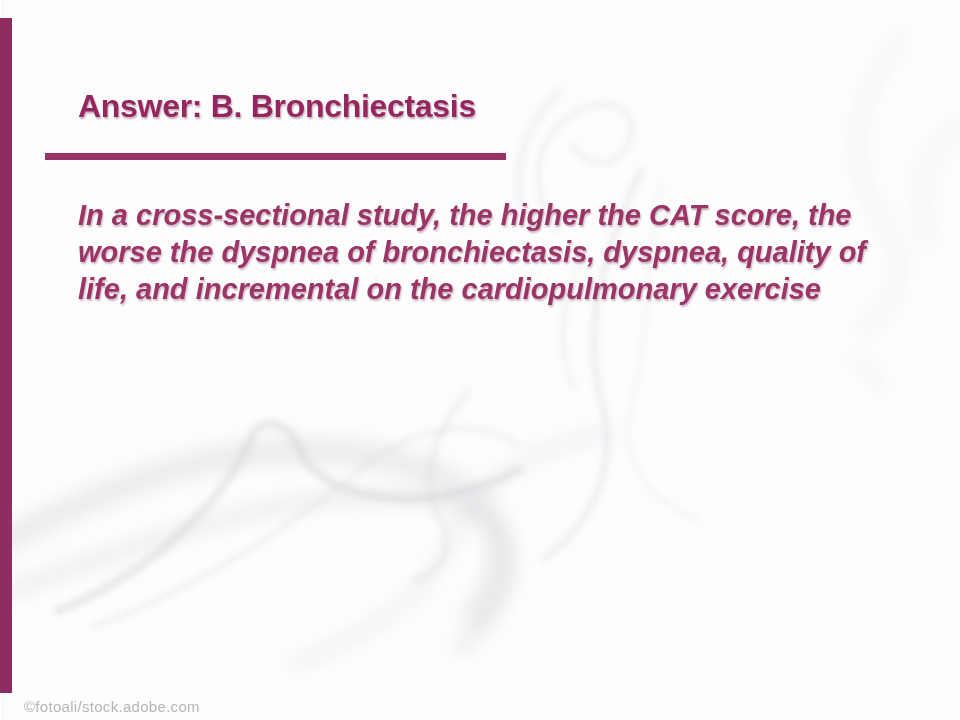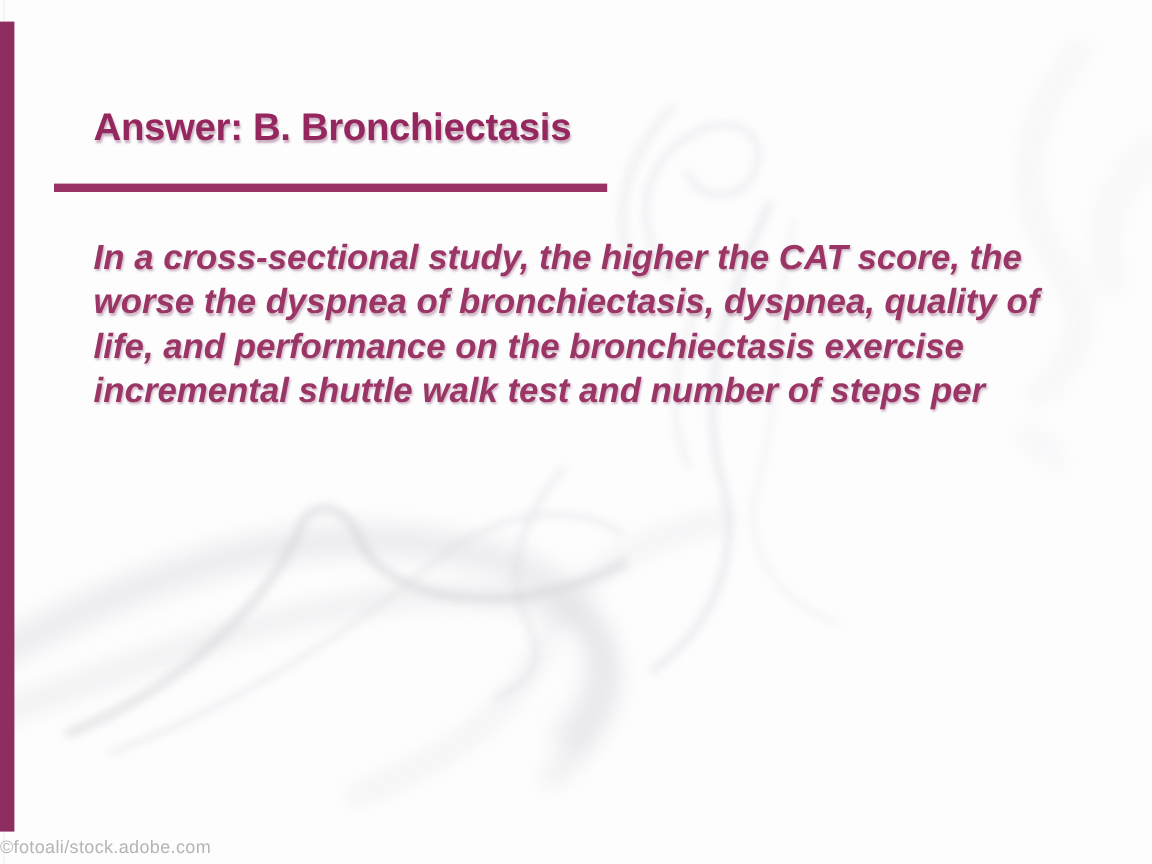--- a/index.html
+++ b/index.html
@@ -60,21 +60,21 @@
     line-height: 37px;
     color: var(--body-color, #9a3566);
     text-shadow: 1px 2px 2px rgba(95, 25, 65, 0.32);
     font-style: italic;
   }
   .body-line {
     white-space: nowrap;
   }
   .watermark {
     position: absolute;
-    left: 0; top: 698px;
+    left: 24px; top: 698px;
     font-size: 15px;
     letter-spacing: 0.3px;
     color: var(--watermark-color, #b5b5b7);
   }
 </style>
 </head>
 <body>
 
 <div class="slide">
 
@@ -117,19 +117,18 @@
 
   <div class="accent-stripe"></div>
 
   <div class="page-title">Answer: B. Bronchiectasis</div>
 
   <div class="title-underline"></div>
 
   <div class="body-text">
     <div class="body-line">In a cross-sectional study, the higher the CAT score, the</div>
     <div class="body-line">worse the dyspnea of bronchiectasis, dyspnea, quality of</div>
-    <div class="body-line">life, and performance on the bronchiectasis exercise</div>
-    <div class="body-line">incremental shuttle walk test and number of steps per</div>
+    <div class="body-line">life, and incremental on the cardiopulmonary exercise</div>
   </div>
 
   <div class="watermark">©fotoali/stock.adobe.com</div>
 
 </div>
 
 </body></html>

